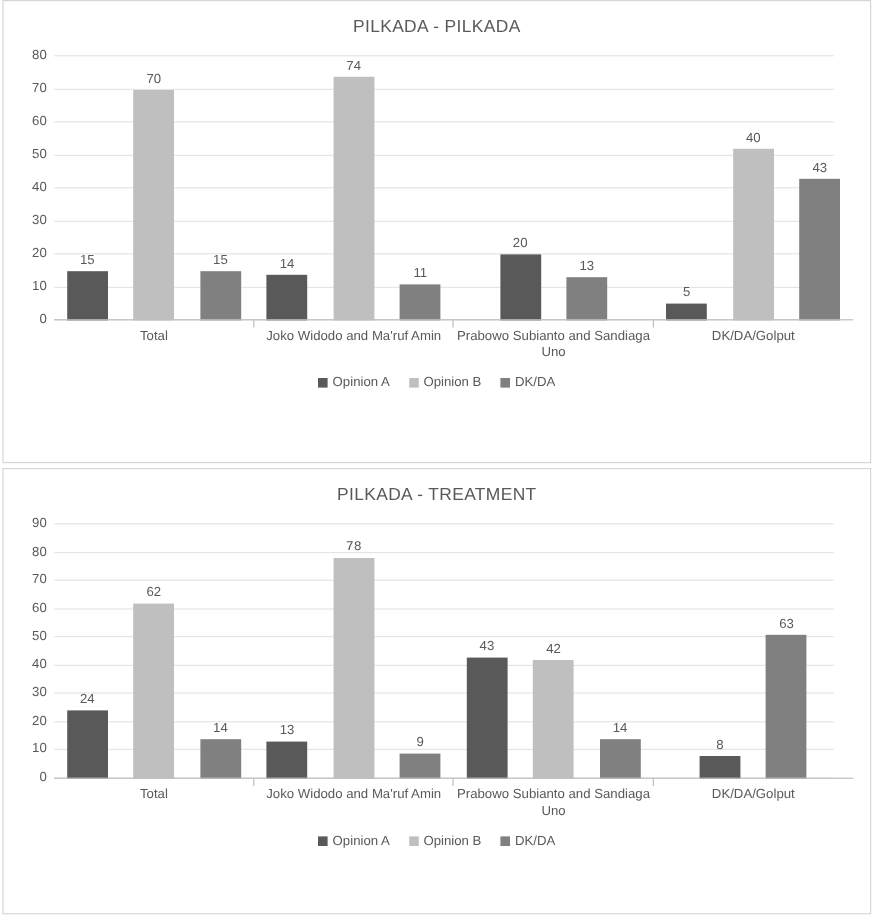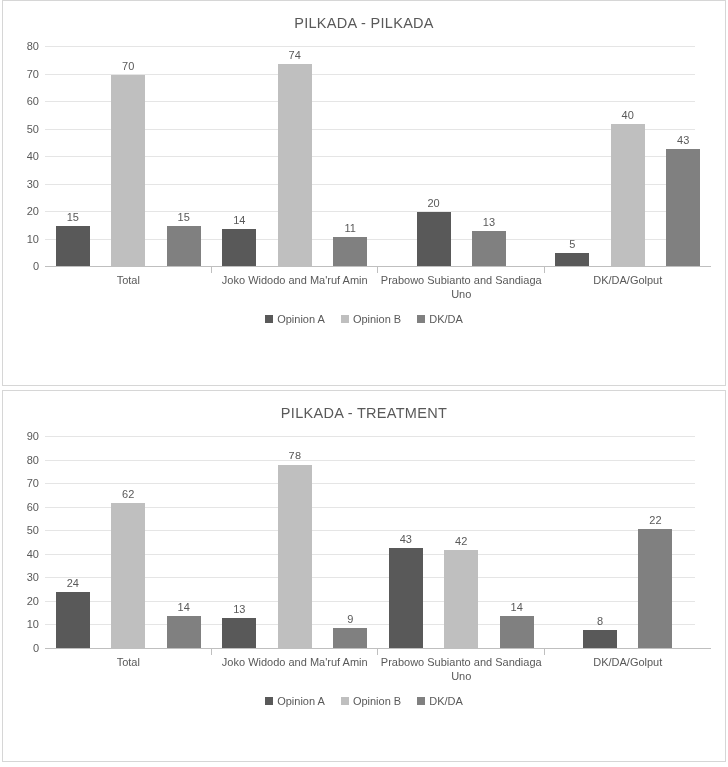--- a/index.html
+++ b/index.html
@@ -370,21 +370,21 @@
             <div class="group-sep"></div>
           </div>
           <div class="group">
             <div class="bar-slot">
               <div class="bar" style="height: 8.88889%; background: rgb(89, 89, 89);">
                 <span class="val">8</span>
               </div>
             </div>
             <div class="bar-slot">
               <div class="bar" style="height: 56.6667%; background: rgb(128, 128, 128);">
-                <span class="val">22</span>
+                <span class="val">63</span>
               </div>
             </div>
           </div>
         </div>
       <div class="baseline"></div>
     </div>
     <div class="cat-labels" id="cats-treatment">
         <div class="cat">Total</div>
         <div class="cat">Joko Widodo and Ma'ruf Amin</div>
         <div class="cat">Prabowo Subianto and Sandiaga Uno</div>

